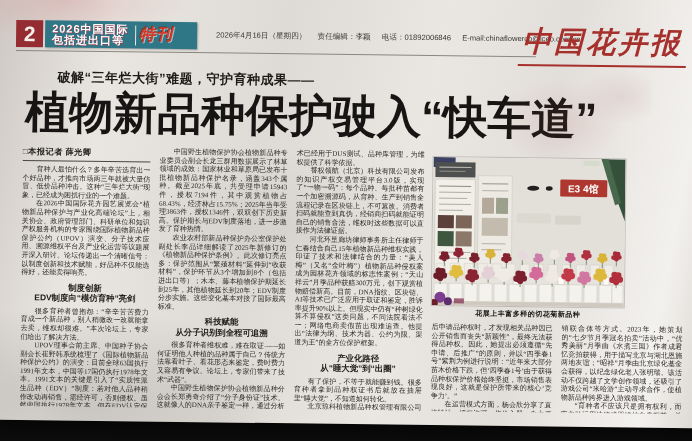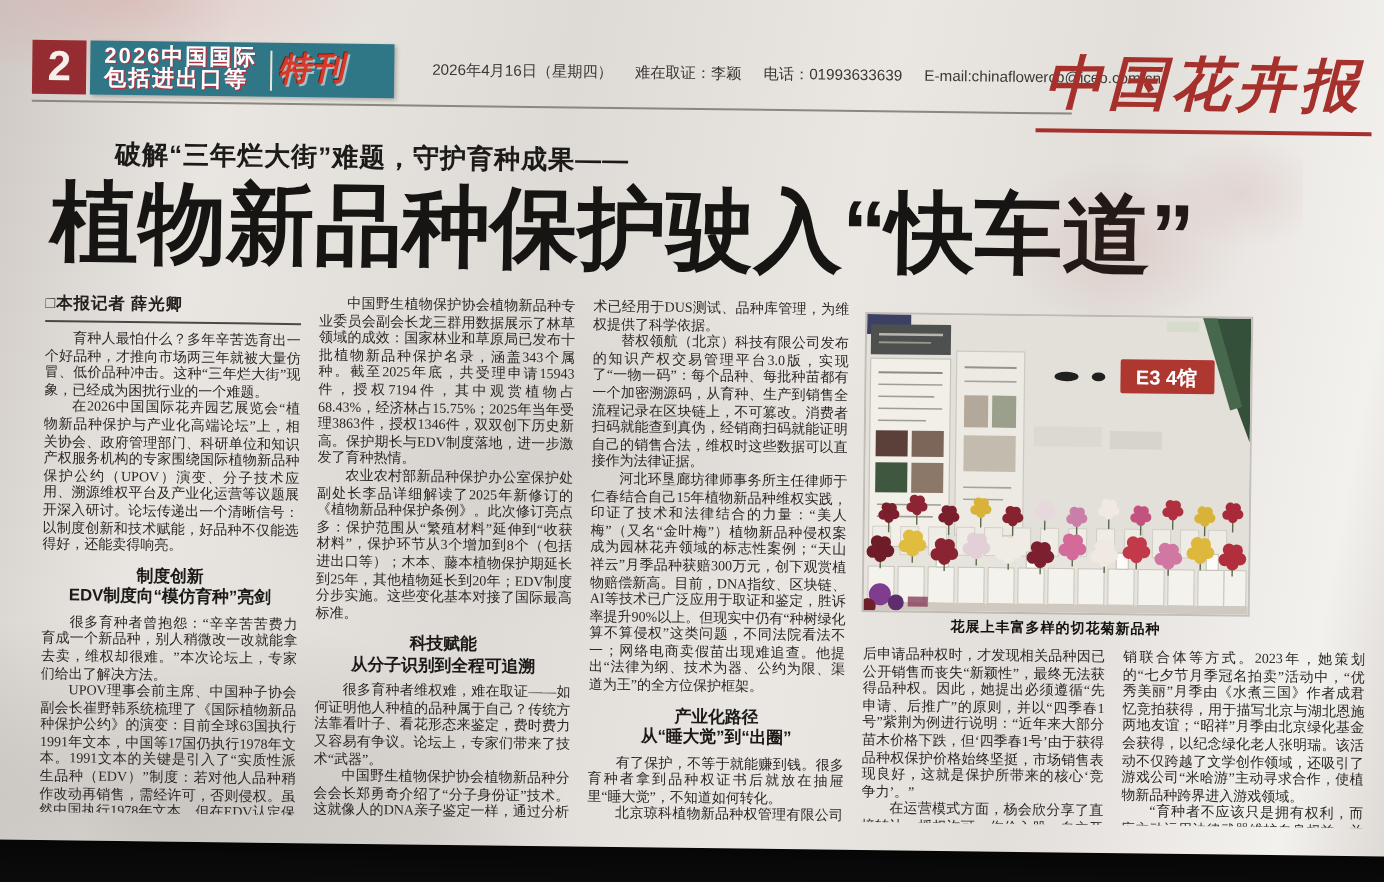--- a/index.html
+++ b/index.html
@@ -110,22 +110,22 @@
       <div class="badge">
         <div class="lines">
           <span>2026中国国际</span>
           <span>包括进出口等</span>
         </div>
         <div class="vdiv"></div>
         <span class="tekan">特刊</span>
       </div>
       <div class="dateline">
         <span>2026年4月16日（星期四）</span>
-        <span>难在取证：李颖</span>
-        <span>电话：01993633639</span>
+        <span>责任编辑：李颖</span>
+        <span>电话：01892006846</span>
         <span>E-mail:chinaflowercb@iceo.com.cn</span>
       </div>
       <div class="masthead">中国花卉报</div>
     </div>
     <div class="hdr-rule"></div>
 
     <div class="headline">
       <div class="wmark"></div>
       <div class="kicker">破解“三年烂大街”难题，守护育种成果——</div>
       <div class="title">植物新品种保护驶入“快车道”</div>

